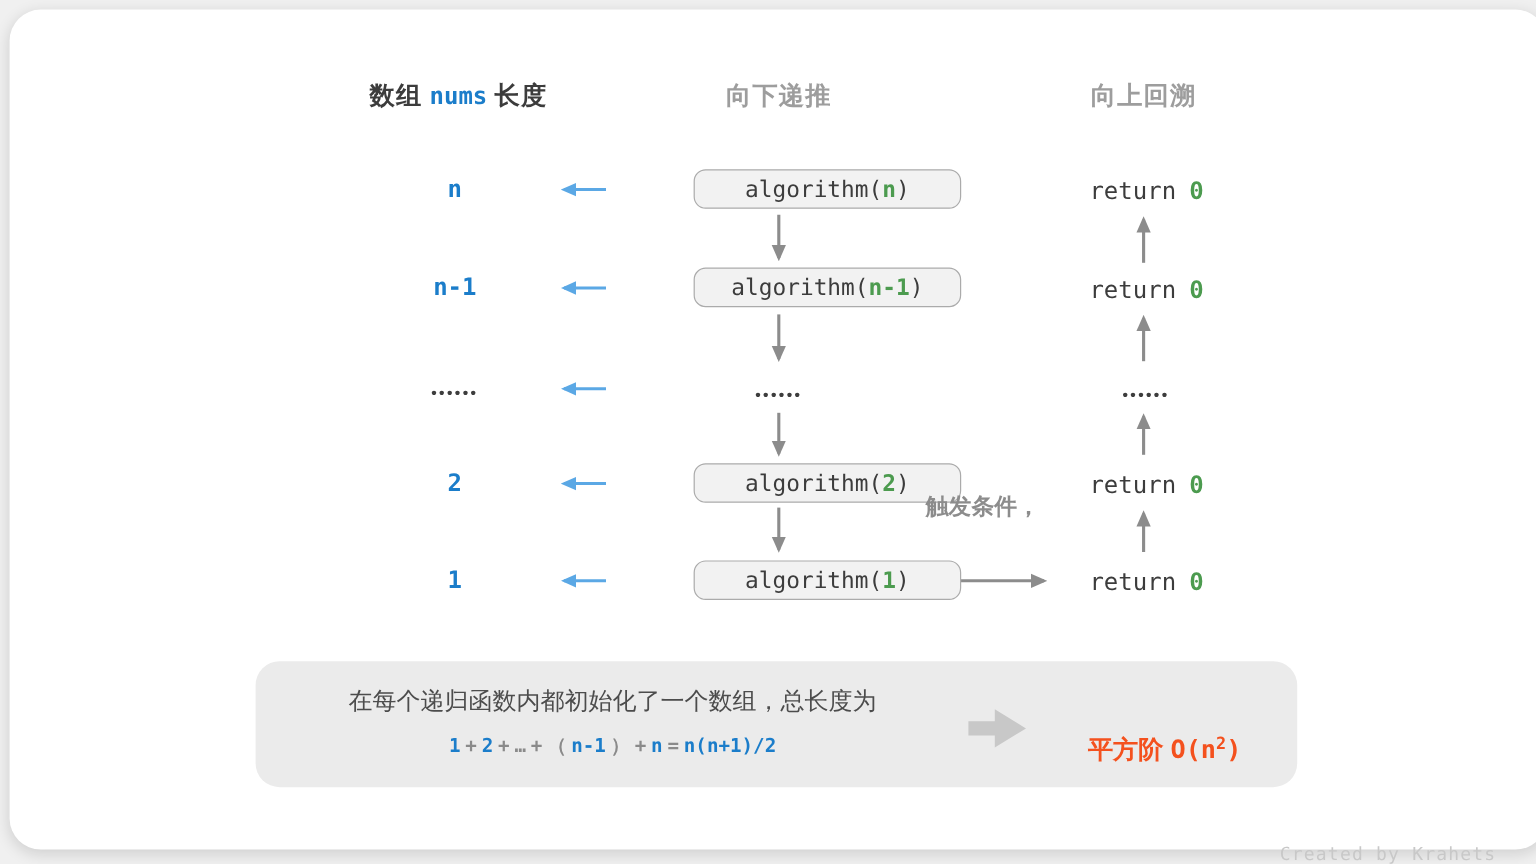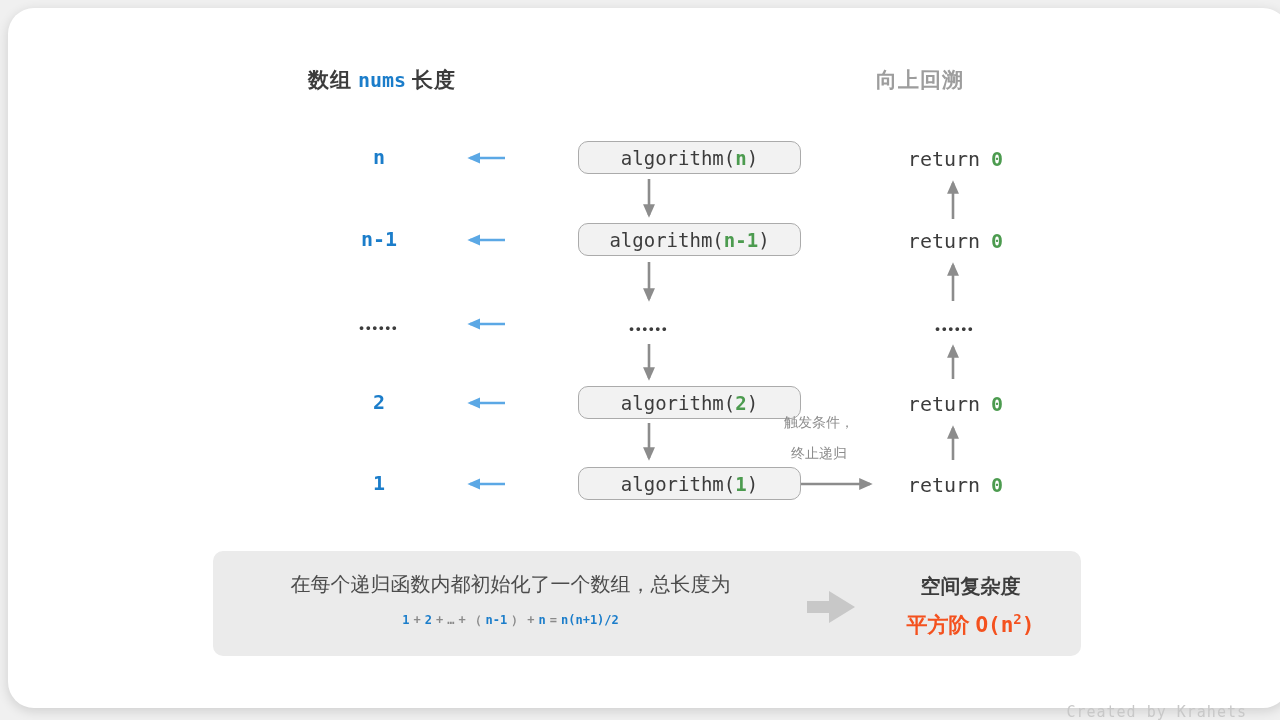--- a/index.html
+++ b/index.html
@@ -36,29 +36,29 @@
   .ret{left:880px;width:135px;font-size:20px;color:var(--darkText,#3c3c3c);text-align:center;}
   .ret .val{color:var(--green,#4c9b4f);font-weight:bold;margin-left:11px;}
   .dots{font-size:13px;letter-spacing:2px;color:#3d3d3d;font-weight:bold;}
 
   .overlay{position:absolute;left:0;top:0;width:1280px;height:720px;pointer-events:none;}
   .ln-gray{stroke:var(--grayArrow,#8c8c8c);stroke-width:2.6;fill:none;}
   .ln-blue{stroke:var(--arrowBlue,#5ba8e5);stroke-width:2.5;fill:none;}
 
   .trigger{
     left:730px;top:399px;width:162px;text-align:center;
-    font-size:14px;font-weight:normal;color:var(--grayLabel,#8c8c8c);line-height:31px;
+    font-size:19px;font-weight:bold;color:var(--grayLabel,#8c8c8c);line-height:31px;
   }
 
   .panel{
-    left:205px;top:543px;width:868px;height:105px;border-radius:10px;
+    left:205px;top:543px;width:868px;height:105px;border-radius:20px;
     background:var(--panelBg,#ebebeb);
   }
   .panel-line1{left:0;top:20px;width:595px;text-align:center;font-size:20px;color:var(--panelText,#4c4c4c);}
-  .panel-formula{left:0;top:61px;width:595px;text-align:center;font-size:12px;font-weight:bold;}
+  .panel-formula{left:0;top:61px;width:595px;text-align:center;font-size:16px;font-weight:bold;}
   .panel-formula .f{margin:0 2px;}
   .panel-formula .blue{color:var(--blue,#1b7dca);}
   .panel-formula .gray{color:var(--formulaGray,#8a8a8a);}
   .result-title{left:650px;top:22px;width:215px;text-align:center;font-size:20px;font-weight:bold;color:var(--darkText,#3c3c3c);}
   .result-value{left:650px;top:60px;width:215px;text-align:center;font-size:21px;font-weight:bold;color:var(--orange,#f4511e);}
   .result-value .code{font-size:21px;margin-top:48px;}
   .result-value sup{font-size:14px;}
   .block-arrow{left:592px;top:38px;}
 
   .credit{right:42px;top:675px;font-size:15px;letter-spacing:1px;color:var(--credit,#c8c8c8);margin-top:20px;}
@@ -91,21 +91,22 @@
 
     <path class="ln-gray" marker-end="url(#ah-gray)" d="M945 211 L945 175"></path>
     <path class="ln-gray" marker-end="url(#ah-gray)" d="M945 293 L945 257"></path>
     <path class="ln-gray" marker-end="url(#ah-gray)" d="M945 371 L945 339"></path>
     <path class="ln-gray" marker-end="url(#ah-gray)" d="M945 452 L945 420"></path>
 
     <path class="ln-gray" marker-end="url(#ah-gray)" d="M757 476 L862 476"></path>
   </svg>
 
   <div class="abs hdr hdr-dark center" style="left:254px;top:58px;width:240px;"><span class="cjk">数组</span><span class="mono code">nums</span><span class="cjk">长度</span></div>
-  <div class="abs hdr center cjk" style="left:832px;top:58px;width:160px;">向上回溯</div>
+  <div class="abs hdr center cjk" style="left:561px;top:58px;width:160px;">向下递推</div>
+  <div class="abs hdr center cjk" style="left:865px;top:58px;width:160px;">向上回溯</div>
 
   <div class="abs len mono center" style="top:137px;">n</div>
   <div class="abs callbox mono" style="top:133px;">
       <span>algorithm(</span>
       <span class="arg">n</span>
       <span>)</span>
     </div>
   <div class="abs ret mono center" style="top:139px;"><span>return</span><span class="val">0</span></div>
 
   <div class="abs len mono center" style="top:219px;">n-1</div>
@@ -131,29 +132,27 @@
   <div class="abs len mono center" style="top:463px;">1</div>
   <div class="abs callbox mono" style="top:459px;">
       <span>algorithm(</span>
       <span class="arg">1</span>
       <span>)</span>
     </div>
   <div class="abs ret mono center" style="top:465px;"><span>return</span><span class="val">0</span></div>
 
   <div class="abs trigger cjk">
     <div>触发条件，</div>
-    <div>终止递归</div>
   </div>
 
   <div class="abs panel">
     <div class="abs panel-line1 cjk">在每个递归函数内都初始化了一个数组，总长度为</div>
     <div class="abs panel-formula mono"><span class="f blue">1</span><span class="f gray">+</span><span class="f blue">2</span><span class="f gray">+</span><span class="f gray">…</span><span class="f gray">+</span><span class="f gray cjk">（</span><span class="f blue">n-1</span><span class="f gray cjk">）</span><span class="f gray">+</span><span class="f blue">n</span><span class="f gray">=</span><span class="f blue">n(n+1)/2</span></div>
 
     <svg class="abs block-arrow" width="52" height="36" viewBox="0 0 52 36">
       <polygon points="2,12 24,12 24,2 50,18 24,34 24,24 2,24" fill="var(--blockArrow,#c8c8c8)"></polygon>
     </svg>
 
-    <div class="abs result-title cjk">空间复杂度</div>
     <div class="abs result-value"><span class="cjk">平方阶</span> <span class="mono code"><span>O(n</span><sup>2</sup><span>)</span></span></div>
   </div>
 
   <div class="abs credit mono">Created by Krahets</div>
 </div>
 
 </body></html>

